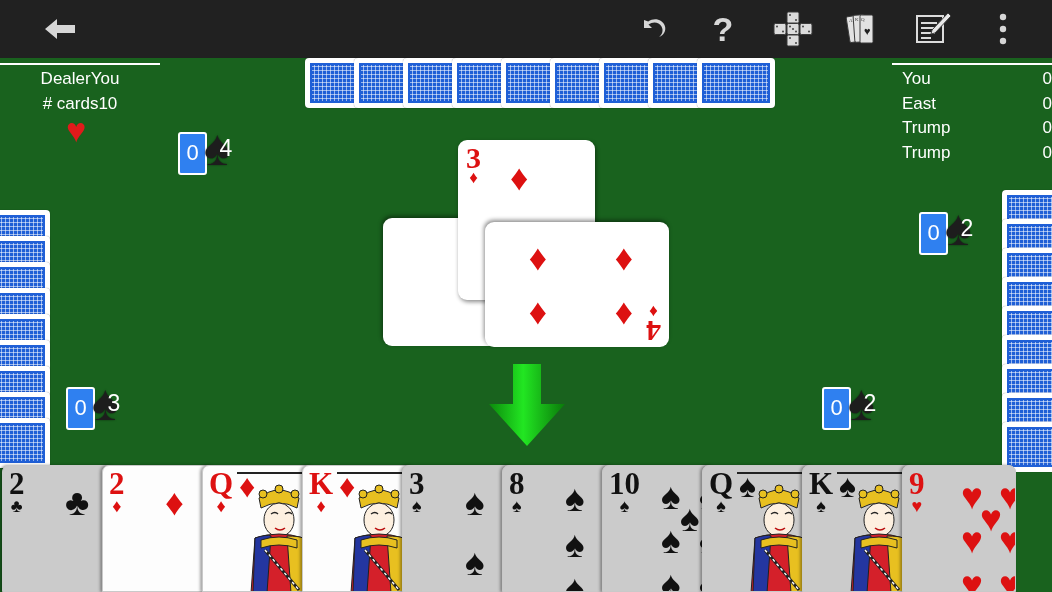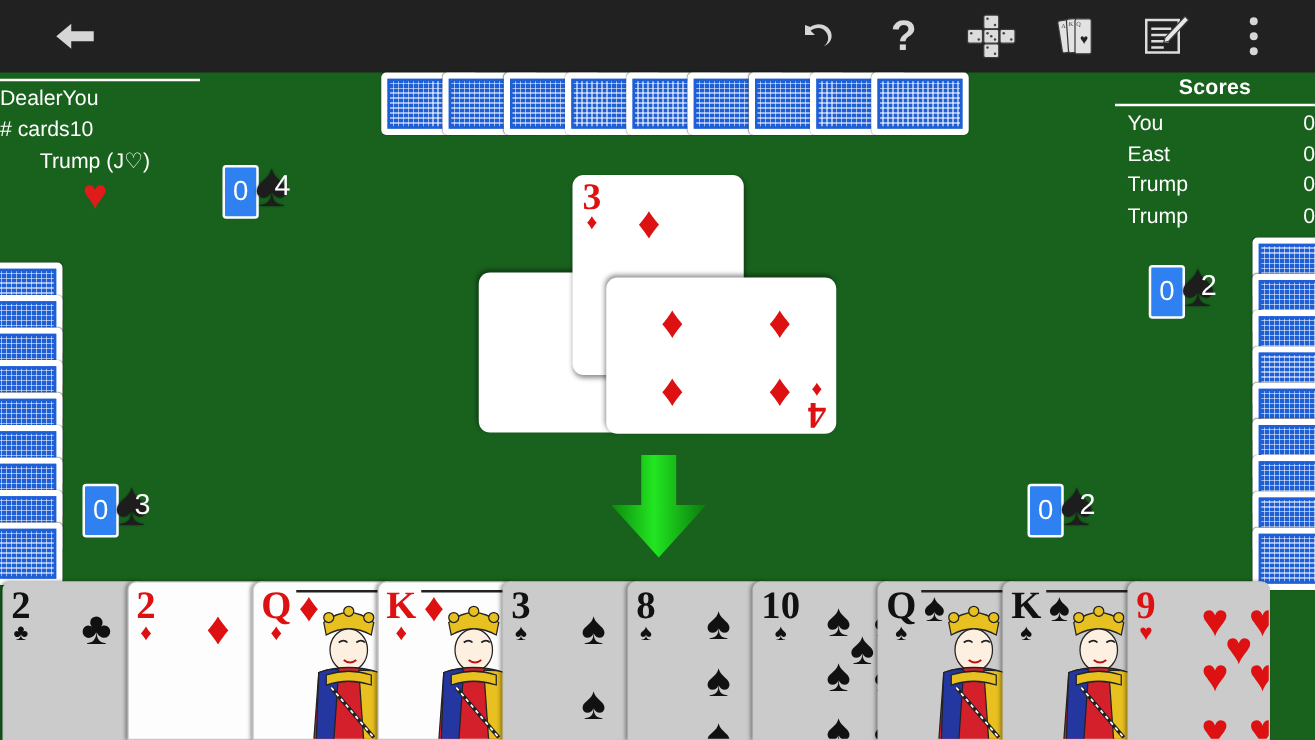--- a/index.html
+++ b/index.html
@@ -32,21 +32,21 @@
   
   .info-panel {
     position: absolute; left: 0; top: 60px;
     width: 160px; color: #ffffff;
   }
   .panel-title {
     text-align: center; font-size: 17px; font-weight: bold;
     color: #ffffff; letter-spacing: .2px;
   }
   .panel-rule { height: 2px; background: #ffffff; margin: 3px 0 2px 0; }
-  .info-row { display: flex; justify-content: flex-start; font-size: 17px; line-height: 1.45; }
+  .info-row { display: flex; justify-content: center; font-size: 17px; line-height: 1.45; }
   .info-trump { text-align: center; font-size: 17px; line-height: 1.5; padding-right: 8px; }
   .trump-suit {
     text-align: center; font-size: 34px; color: #e01b1b; line-height: .95;
     margin-top: -2px; padding-right: 8px;
   }
 
   
   .scores-panel {
     position: absolute; right: 0; top: 60px;
     width: 160px; color: #ffffff;
@@ -219,26 +219,24 @@
   <div class="info-panel">
     <div class="panel-rule"></div>
     <div class="info-row">
       <span>Dealer</span>
       <span>You</span>
     </div>
     <div class="info-row">
       <span># cards</span>
       <span>10</span>
     </div>
-    <div class="info-trump">Trump (J♡)</div>
     <div class="trump-suit">♥</div>
   </div>
 
   <div class="scores-panel">
-    <div class="panel-title">Scores</div>
     <div class="panel-rule"></div>
     <div class="score-row">
       <span>You</span>
       <span>0</span>
     </div>
     <div class="score-row">
       <span>East</span>
       <span>0</span>
     </div>
     <div class="score-row">

